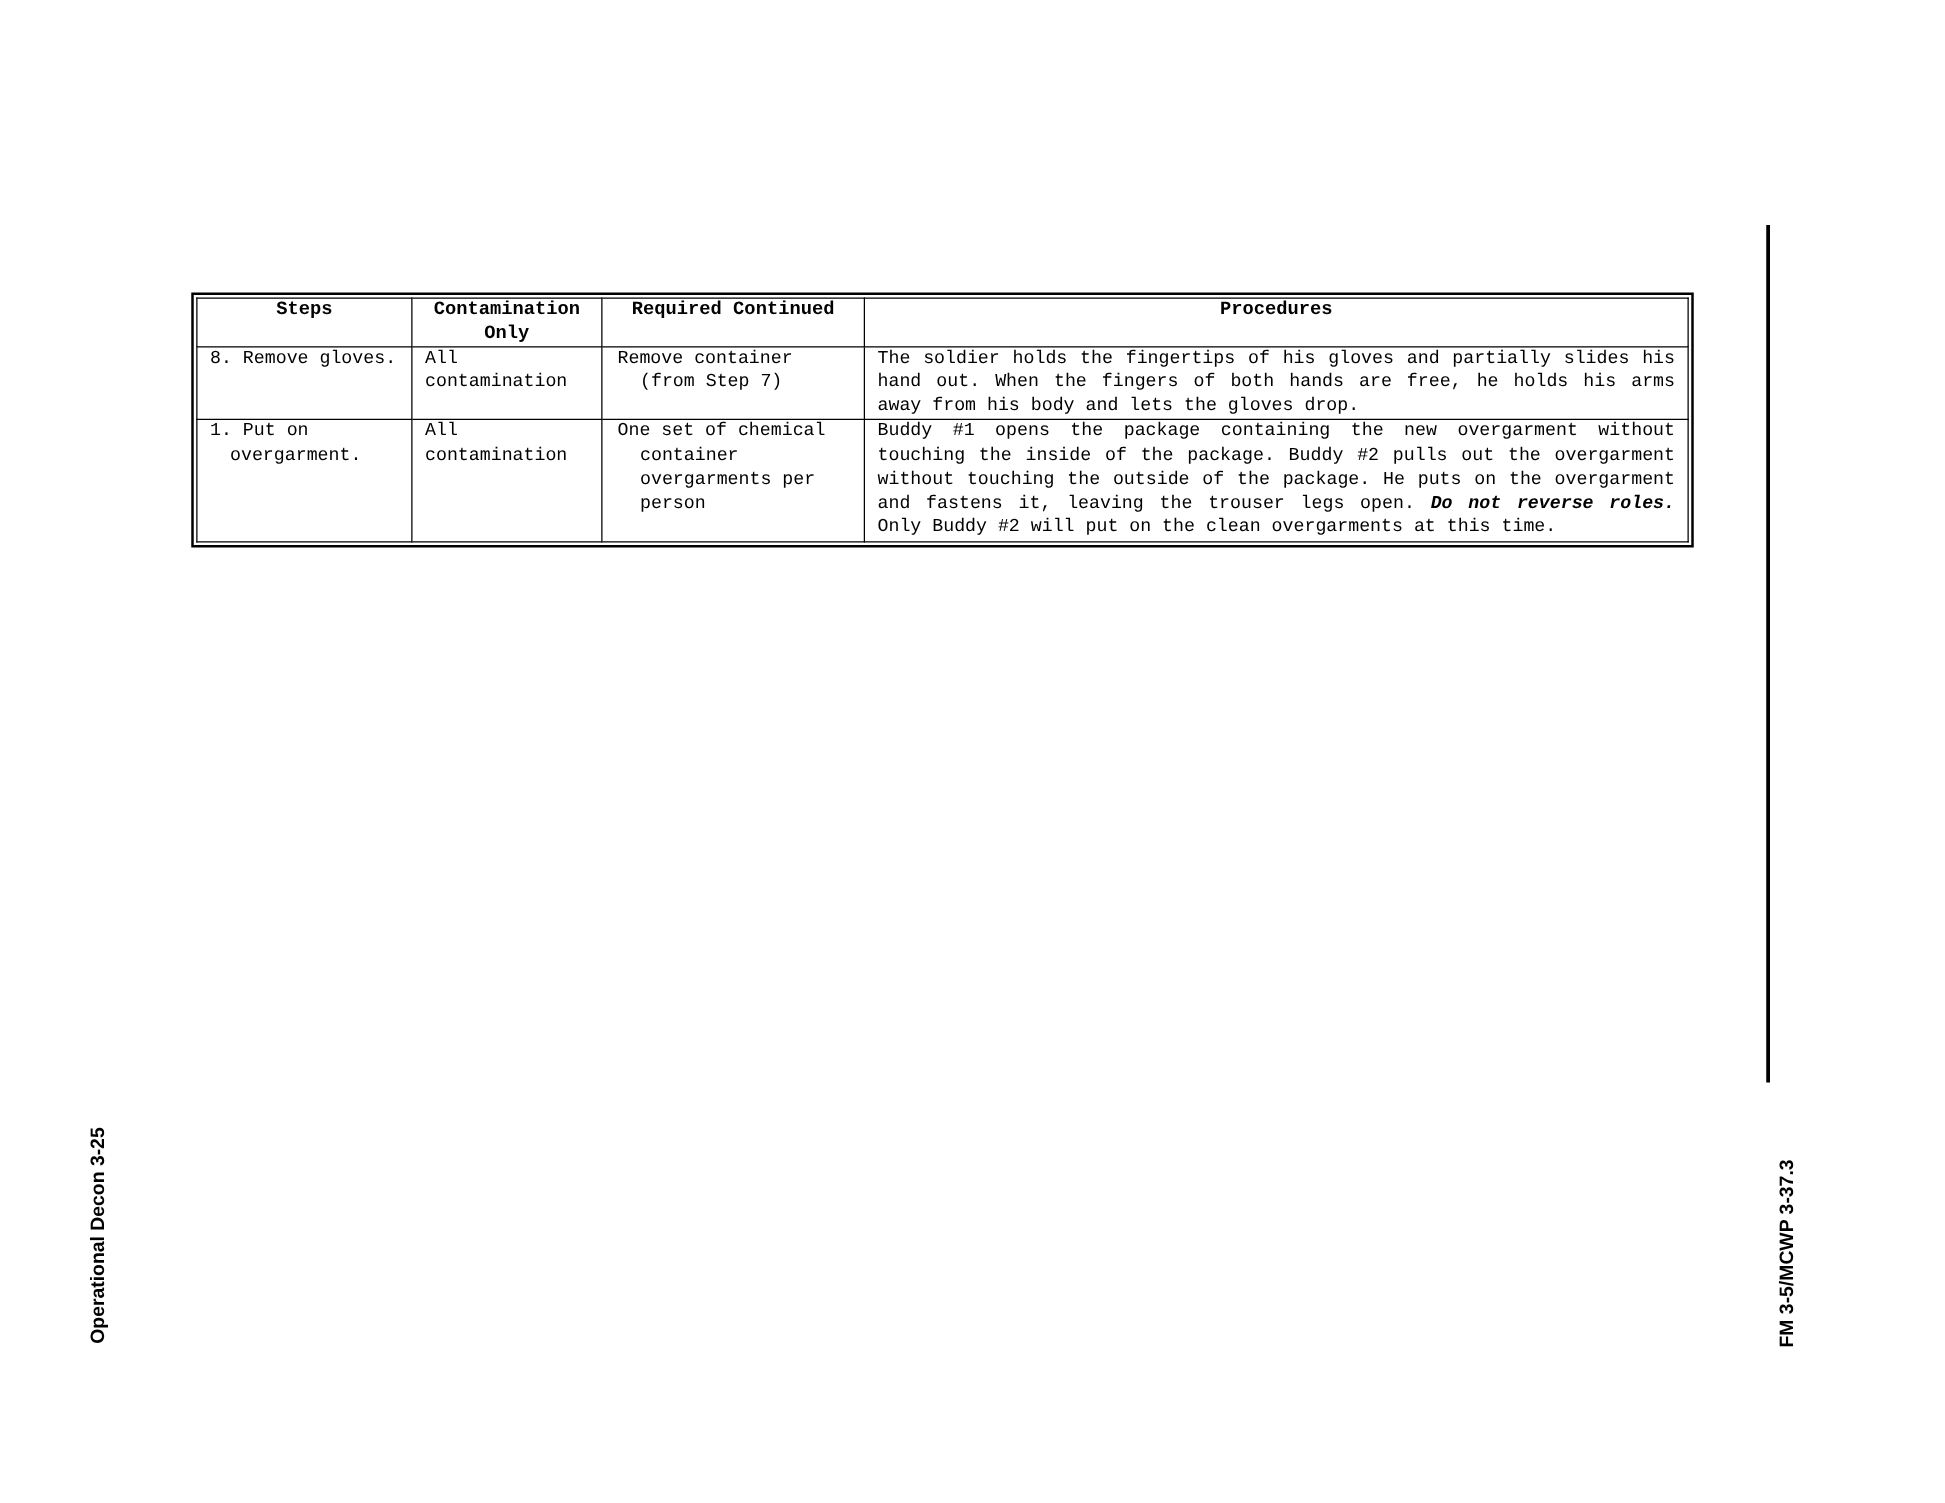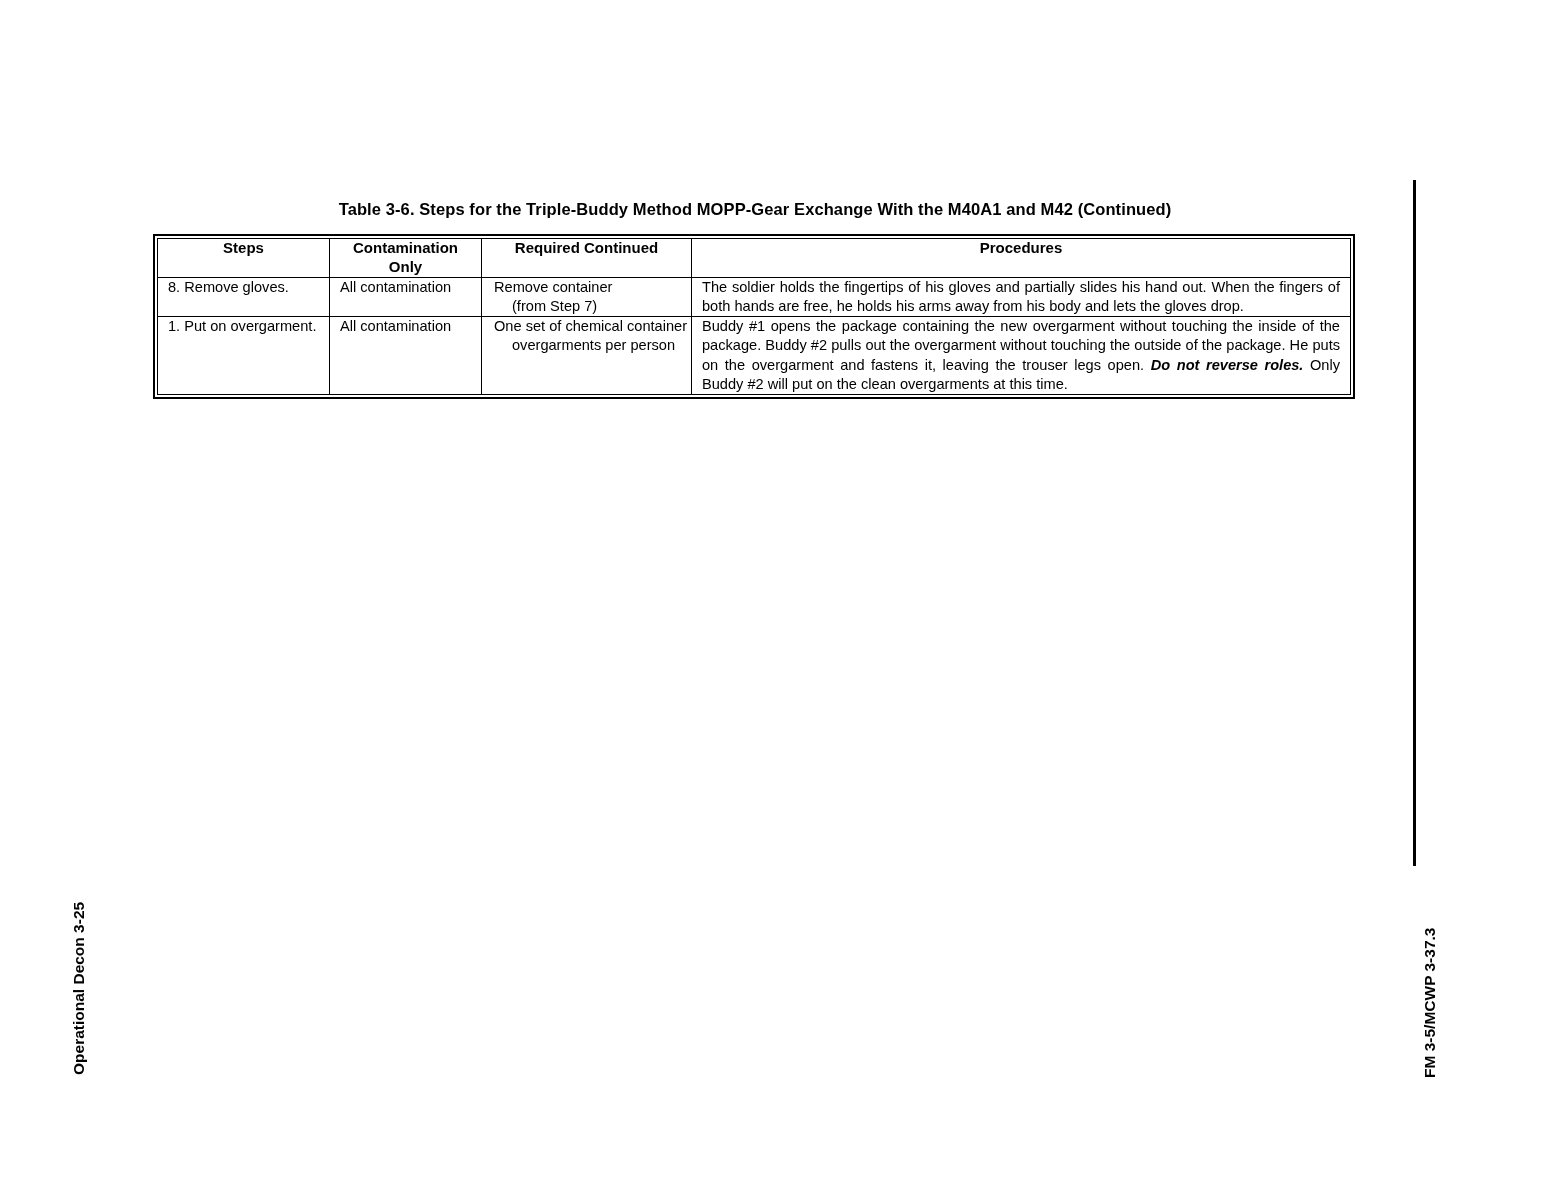--- a/index.html
+++ b/index.html
@@ -42,20 +42,21 @@
     width: 1202px;
     border: 2.5px solid #000;
     padding: 2px;
     box-sizing: border-box;
     background: #fff;
   }
   table.doc-table {
     width: 100%;
     border-collapse: collapse;
     table-layout: fixed;
+    font-family: Liberation Mono, monospace;
   }
   table.doc-table td, table.doc-table th {
     border: 1px solid #000;
     vertical-align: top;
     padding: 0;
   }
   .col-steps    { width: 172px; }
   .col-contam   { width: 152px; }
   .col-equip    { width: 210px; }
   .col-proc     { width: auto; }
@@ -122,21 +123,20 @@
     left: 1421px;
     top: 1078px;
     transform: rotate(-90deg);
   }
 </style>
 </head>
 <body>
 
 <div class="page">
 
-  <div class="table-caption">Table 3-6.  Steps for the Triple-Buddy Method MOPP-Gear Exchange With the M40A1 and M42 (Continued)</div>
 
   <div class="table-wrap">
     <table class="doc-table">
       <colgroup>
         <col class="col-steps">
         <col class="col-contam">
         <col class="col-equip">
         <col class="col-proc">
       </colgroup>
       <thead>

